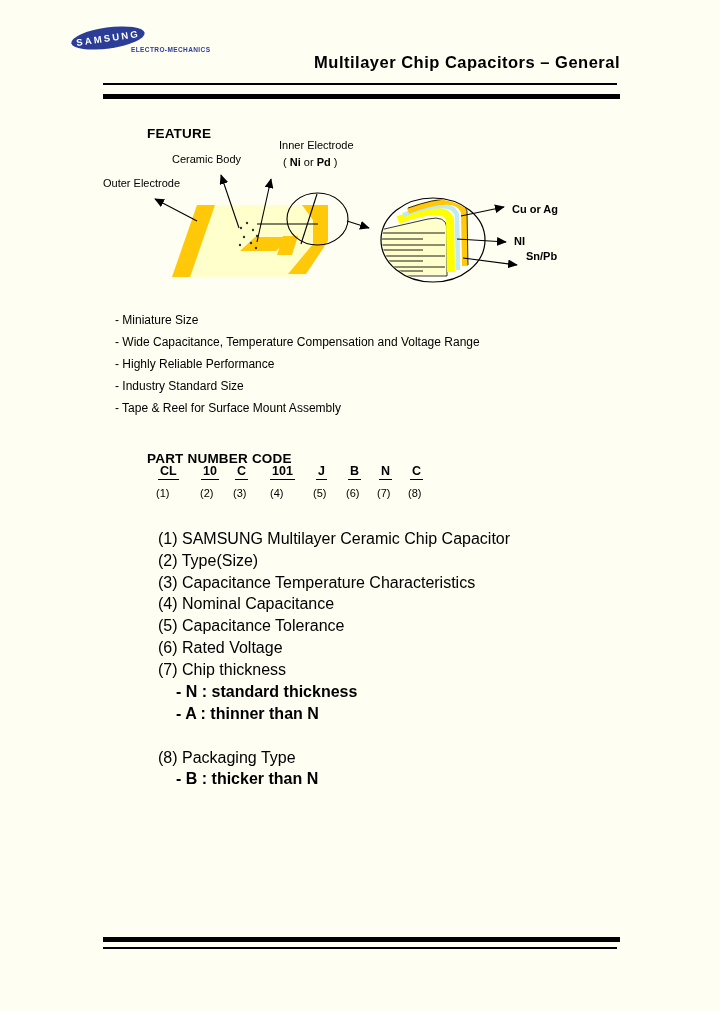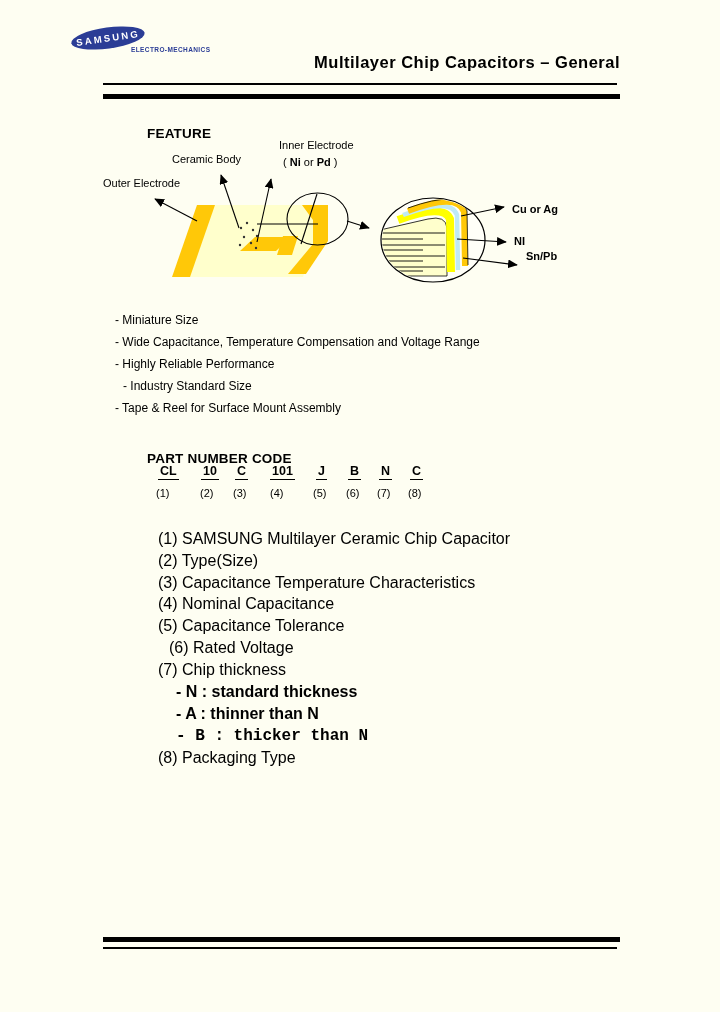--- a/index.html
+++ b/index.html
@@ -124,21 +124,21 @@
   </div>
   <div class="dlabel" style="left:172px; top:153px;">Ceramic Body</div>
   <div class="dlabel" style="left:103px; top:177px;">Outer Electrode</div>
   <div class="dlabel b" style="left:512px; top:203px;">Cu or Ag</div>
   <div class="dlabel b" style="left:514px; top:235px;">NI</div>
   <div class="dlabel b" style="left:526px; top:250px;">Sn/Pb</div>
 
   <div class="bullet" style="top:313px;">- Miniature Size</div>
   <div class="bullet" style="top:335px;">- Wide Capacitance, Temperature Compensation and Voltage Range</div>
   <div class="bullet" style="top:357px;">- Highly Reliable Performance</div>
-  <div class="bullet" style="top:379px;margin-left:8px;">- Industry Standard Size</div>
+  <div class="bullet" style="top:379px;">- Industry Standard Size</div>
   <div class="bullet" style="top:401px;">- Tape &amp; Reel for Surface Mount Assembly</div>
 
   <h2 class="sec-head" style="left:103px; top:443px;">PART NUMBER CODE</h2>
 
   <span class="code-seg" style="left:158px; top:464px;">CL</span>
   <span class="code-seg" style="left:201px; top:464px;">10</span>
   <span class="code-seg" style="left:235px; top:464px;">C</span>
   <span class="code-seg" style="left:270px; top:464px;">101</span>
   <span class="code-seg" style="left:316px; top:464px;">J</span>
   <span class="code-seg" style="left:348px; top:464px;">B</span>
@@ -152,23 +152,23 @@
   <span class="code-idx" style="left:313px; top:487px;">(5)</span>
   <span class="code-idx" style="left:346px; top:487px;">(6)</span>
   <span class="code-idx" style="left:377px; top:487px;">(7)</span>
   <span class="code-idx" style="left:408px; top:487px;">(8)</span>
 
   <div class="descr" style="top:530px;">(1) SAMSUNG Multilayer Ceramic Chip Capacitor</div>
   <div class="descr" style="top:552px;">(2) Type(Size)</div>
   <div class="descr" style="top:574px;">(3) Capacitance Temperature Characteristics</div>
   <div class="descr" style="top:595px;">(4) Nominal Capacitance</div>
   <div class="descr" style="top:617px;">(5) Capacitance Tolerance</div>
-  <div class="descr" style="top:639px;margin-left:11px;">(6) Rated Voltage</div>
+  <div class="descr" style="top:639px;">(6) Rated Voltage</div>
   <div class="descr" style="top:661px;">(7) Chip thickness</div>
   <div class="descr bold" style="top:683px;">- N : standard thickness</div>
   <div class="descr bold" style="top:705px;">- A : thinner than N</div>
-  <div class="descr bold" style="top:727px;font-family:Liberation Mono, monospace;">- B : thicker than N</div>
+  <div class="descr bold" style="top:770px;">- B : thicker than N</div>
   <div class="descr" style="top:749px;">(8) Packaging Type</div>
 
   <div class="rule" style="left:103px; top:937px; width:517px; height:5px;"></div>
   <div class="rule" style="left:103px; top:947px; width:514px; height:2px;"></div>
 
 </div>
 
 </body></html>

